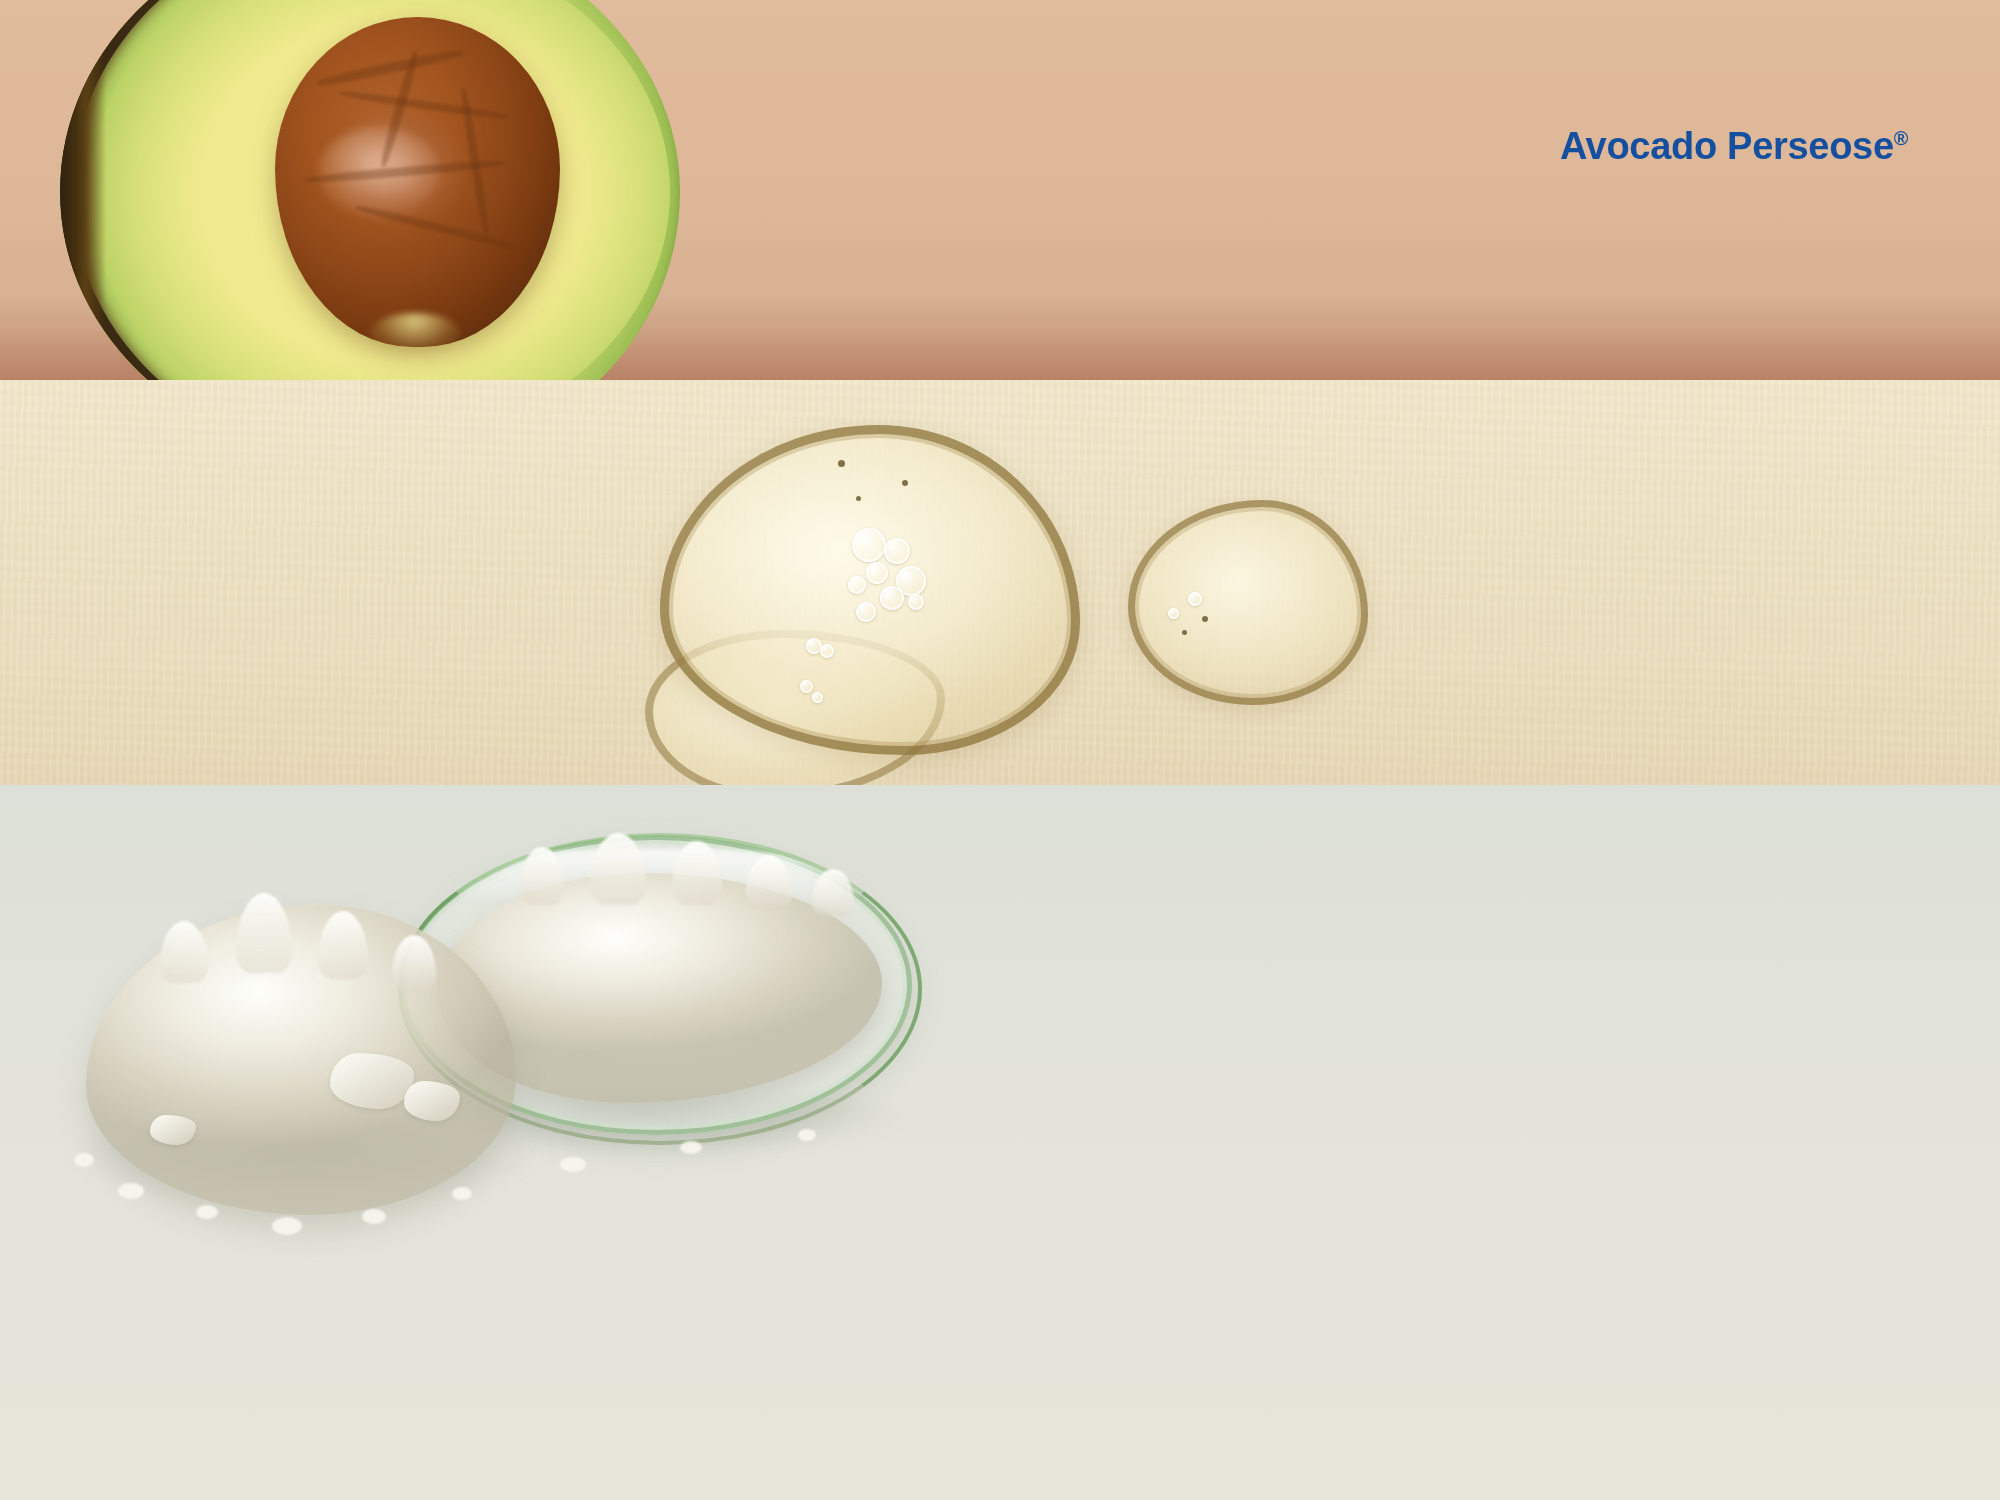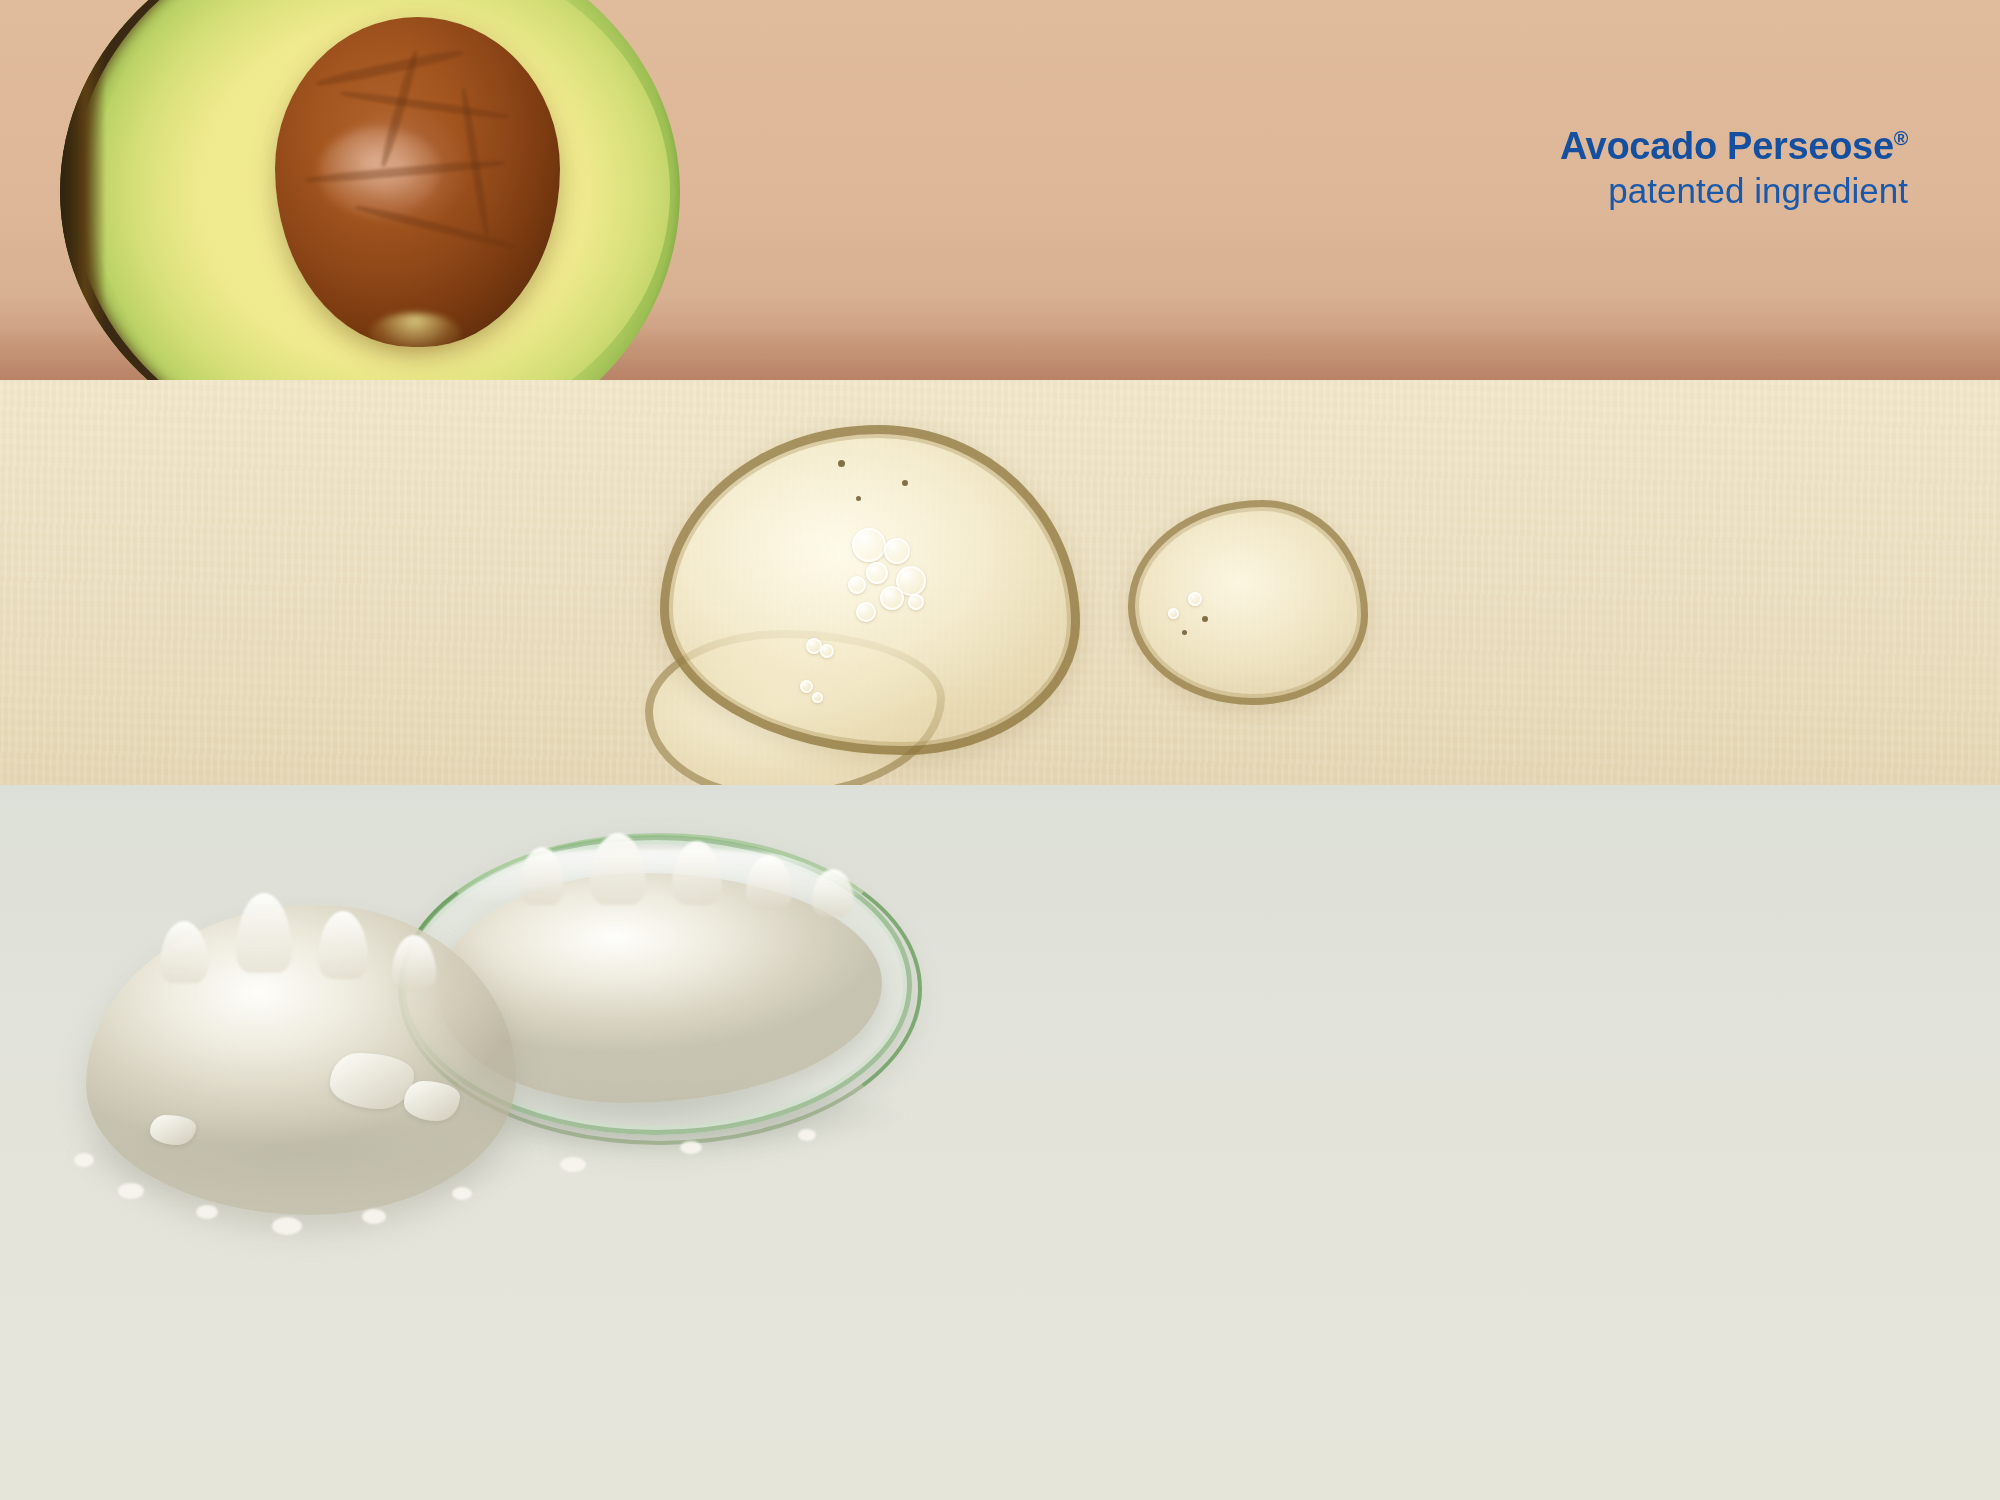--- a/index.html
+++ b/index.html
@@ -232,21 +232,20 @@
         <div class="avo-pit-vein" style="left:120px;top:32px;width:9px;height:120px;transform:rotate(16deg);"></div>
         <div class="avo-pit-vein" style="left:196px;top:70px;width:8px;height:150px;transform:rotate(-9deg);"></div>
         <div class="avo-pit-notch"></div>
       </div>
       <div class="avo-skin"></div>
       <div class="avo-skin-edge"></div>
     </div>
 
     <div class="txt txt-avocado">
       <div class="ttl"><span>Avocado Perseose</span><span class="sup">®</span></div>
-      <div class="sub">patented ingredient</div>
     </div>
   </section>
 
   <section class="panel panel-2">
     <div class="p2-bg"></div>
     <div class="p2-grain"></div>
 
     <div class="gel gel-tail"></div>
     <div class="gel gel-a"></div>
     <div class="gel gel-b"></div>

